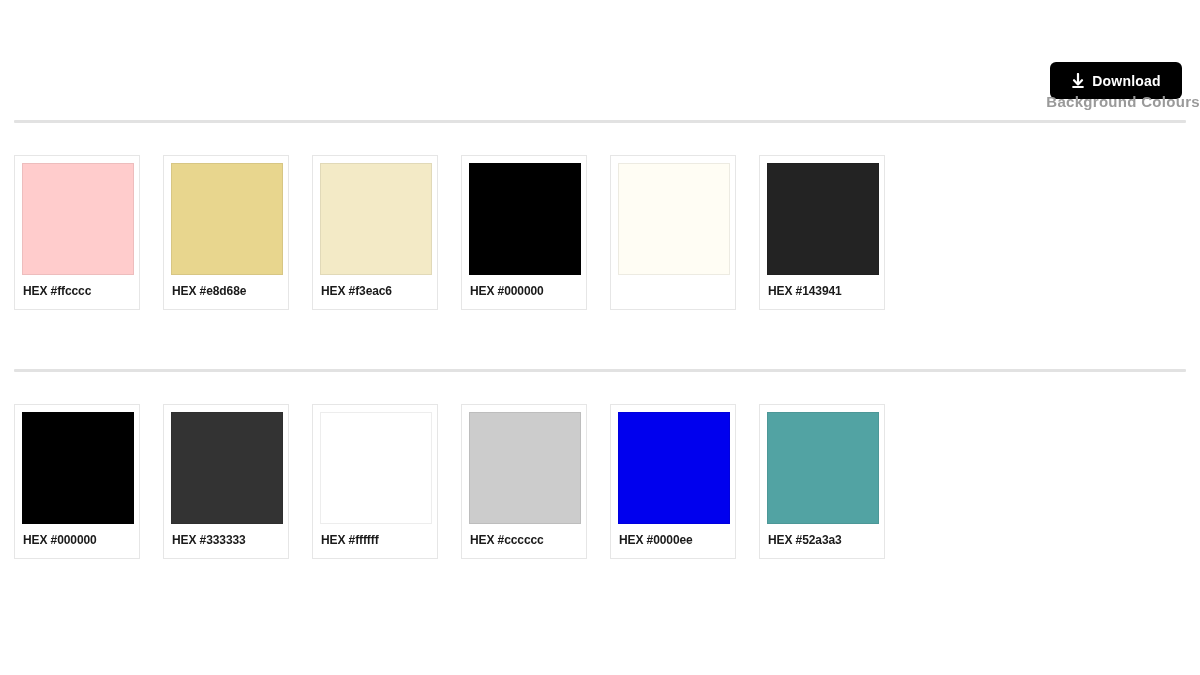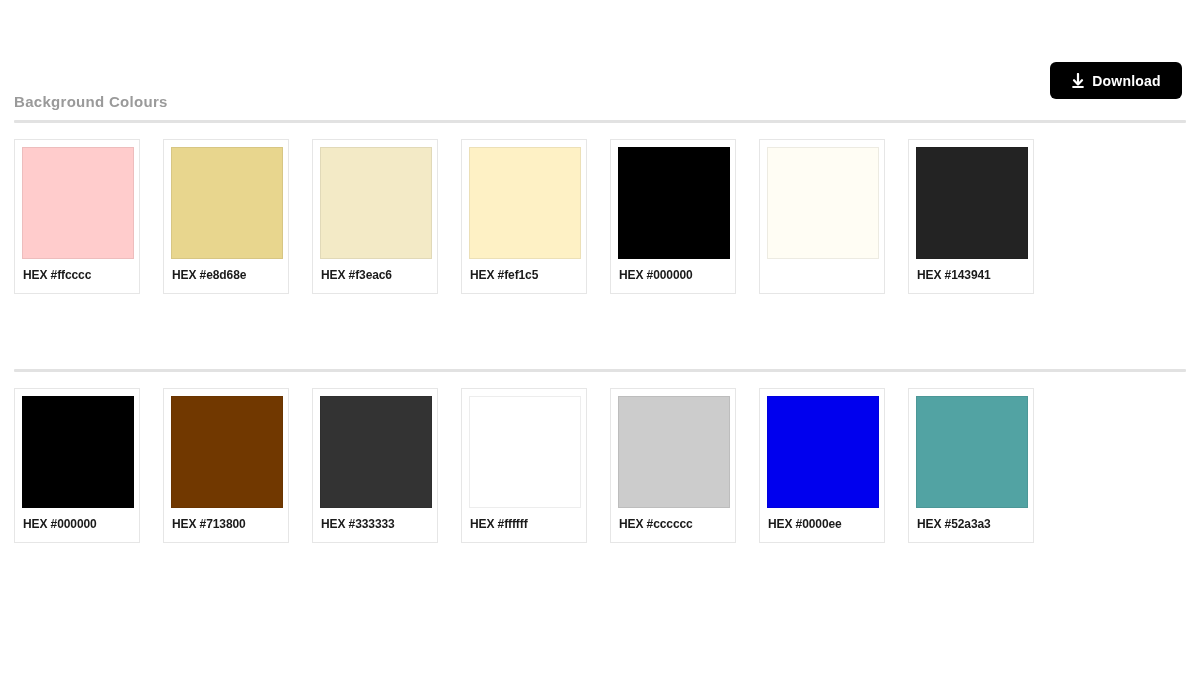--- a/index.html
+++ b/index.html
@@ -56,32 +56,33 @@
   #section-background { top: 92px; }
   #section-text { top: 361px; }
 
   .section-heading {
     margin-left: 14px;
     font-size: 15px;
     font-weight: bold;
     color: #9a9a9a;
     letter-spacing: 0.3px;
     line-height: 20px;
+    text-align: right;
   }
 
   .section-rule {
     margin: 8px 14px 0 14px;
     height: 3px;
     background: #e2e2e2;
     border-radius: 1px;
   }
 
   
   .swatch-row {
-    margin-top: 4px;
+    margin-top: 20px;
     padding: 12px 14px;
     display: flex;
     gap: 23px;
   }
 
   .swatch-card {
     width: 126px;
     background: #ffffff;
     border: 1px solid #e6e6e6;
     padding: 7px 7px 0 7px;
@@ -131,47 +132,39 @@
         </div>
         <div class="swatch-card">
           <div class="swatch-chip" style="background: rgb(232, 214, 142);"></div>
           <div class="swatch-label">HEX #e8d68e</div>
         </div>
         <div class="swatch-card">
           <div class="swatch-chip" style="background: rgb(243, 234, 198);"></div>
           <div class="swatch-label">HEX #f3eac6</div>
         </div>
         <div class="swatch-card">
-          <div class="swatch-chip" style="background: rgb(254, 241, 197);"></div>
-          <div class="swatch-label">HEX #fef1c5</div>
-        </div>
-        <div class="swatch-card">
           <div class="swatch-chip" style="background: rgb(0, 0, 0);"></div>
           <div class="swatch-label">HEX #000000</div>
         </div>
         <div class="swatch-card">
           <div class="swatch-chip" style="background: rgb(255, 253, 244);"></div>
         </div>
         <div class="swatch-card">
           <div class="swatch-chip" style="background: rgb(35, 35, 35);"></div>
           <div class="swatch-label">HEX #143941</div>
         </div>
       </div>
   </div>
 
   <div class="section" id="section-text">
     <div class="section-rule"></div>
     <div class="swatch-row">
         <div class="swatch-card">
           <div class="swatch-chip" style="background: rgb(0, 0, 0);"></div>
           <div class="swatch-label">HEX #000000</div>
-        </div>
-        <div class="swatch-card">
-          <div class="swatch-chip" style="background: rgb(113, 56, 0);"></div>
-          <div class="swatch-label">HEX #713800</div>
         </div>
         <div class="swatch-card">
           <div class="swatch-chip" style="background: rgb(51, 51, 51);"></div>
           <div class="swatch-label">HEX #333333</div>
         </div>
         <div class="swatch-card">
           <div class="swatch-chip" style="background: rgb(255, 255, 255);"></div>
           <div class="swatch-label">HEX #ffffff</div>
         </div>
         <div class="swatch-card">

